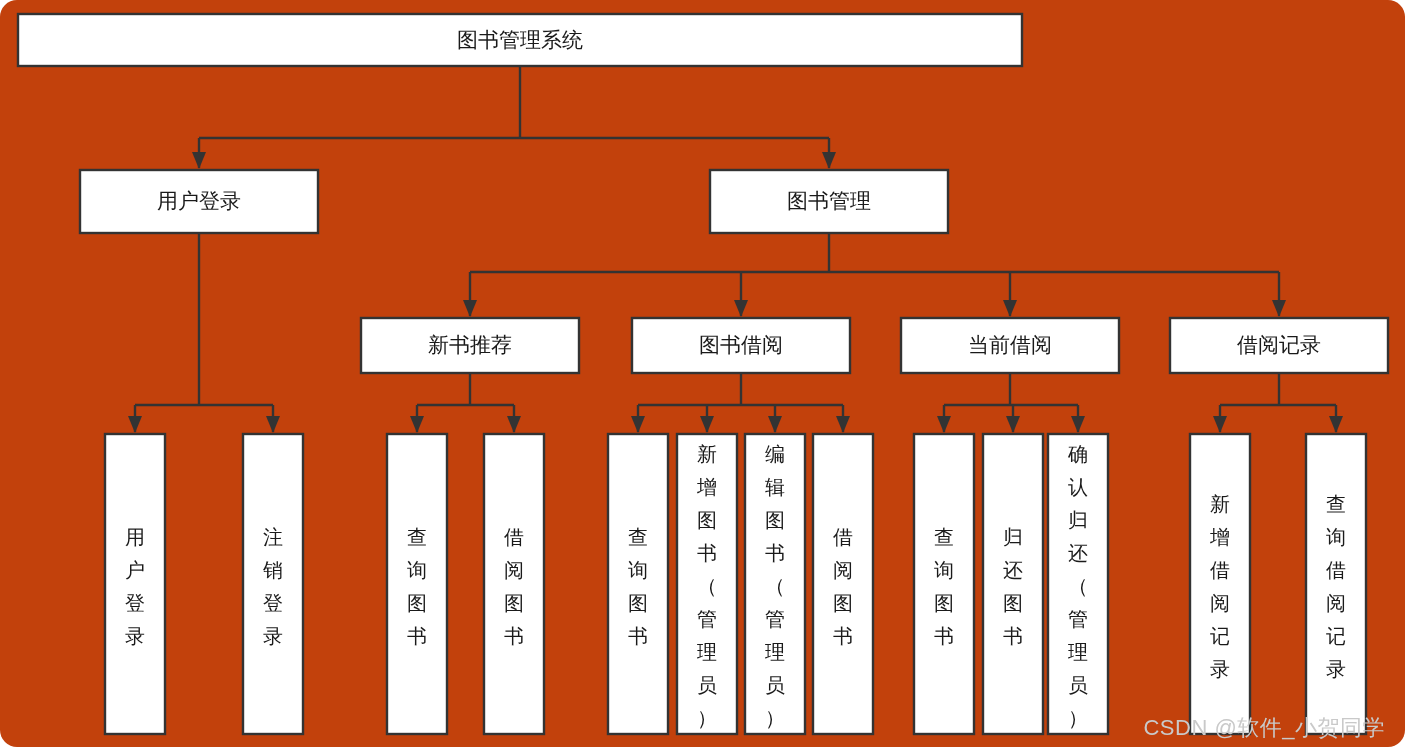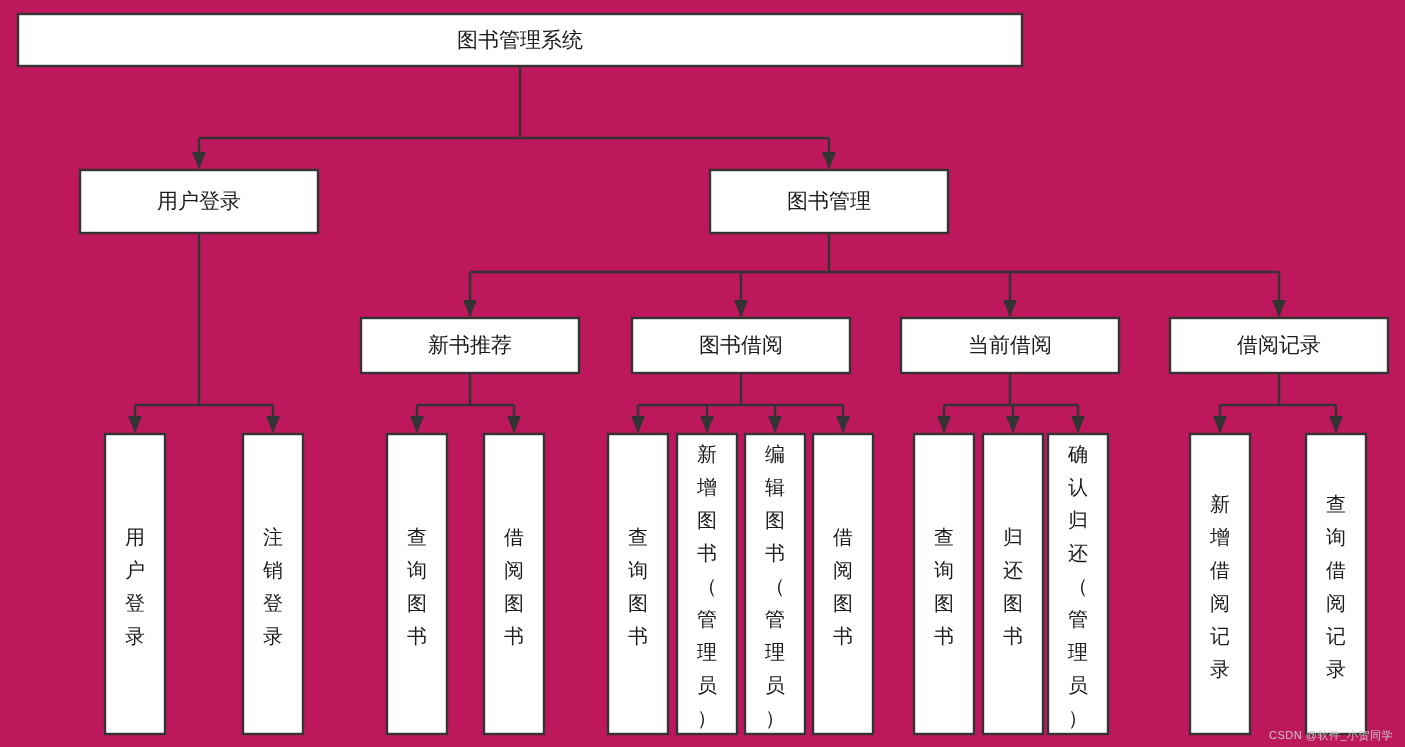--- a/index.html
+++ b/index.html
@@ -10,21 +10,22 @@
   body {
     width: 1405px;
     height: 747px;
     font-family: "Liberation Sans", "DejaVu Sans", sans-serif;
     overflow: hidden;
   }
   #diagram-root {
     position: relative;
     width: 1405px;
     height: 747px;
-    background: #be185d;
+    background: #c2410c;
+    border-radius: 17px;
   }
   svg.diagram-canvas {
     position: absolute;
     left: 0;
     top: 0;
     width: 1405px;
     height: 747px;
     display: block;
   }
   .node-box {
@@ -49,24 +50,24 @@
     stroke: #333333;
     stroke-width: 2.4;
     fill: none;
   }
   .arrow-head {
     fill: #333333;
     stroke: none;
   }
   .watermark {
     position: absolute;
-    right: 12px;
+    right: 20px;
     bottom: 4px;
     font-family: "Liberation Sans", "DejaVu Sans", sans-serif;
-    font-size: 11px;
+    font-size: 22px;
     color: #c9c9c9;
     white-space: nowrap;
     letter-spacing: 0.5px;
     user-select: none;
   }
 </style>
 </head>
 <body>
 
 <div id="diagram-root">

